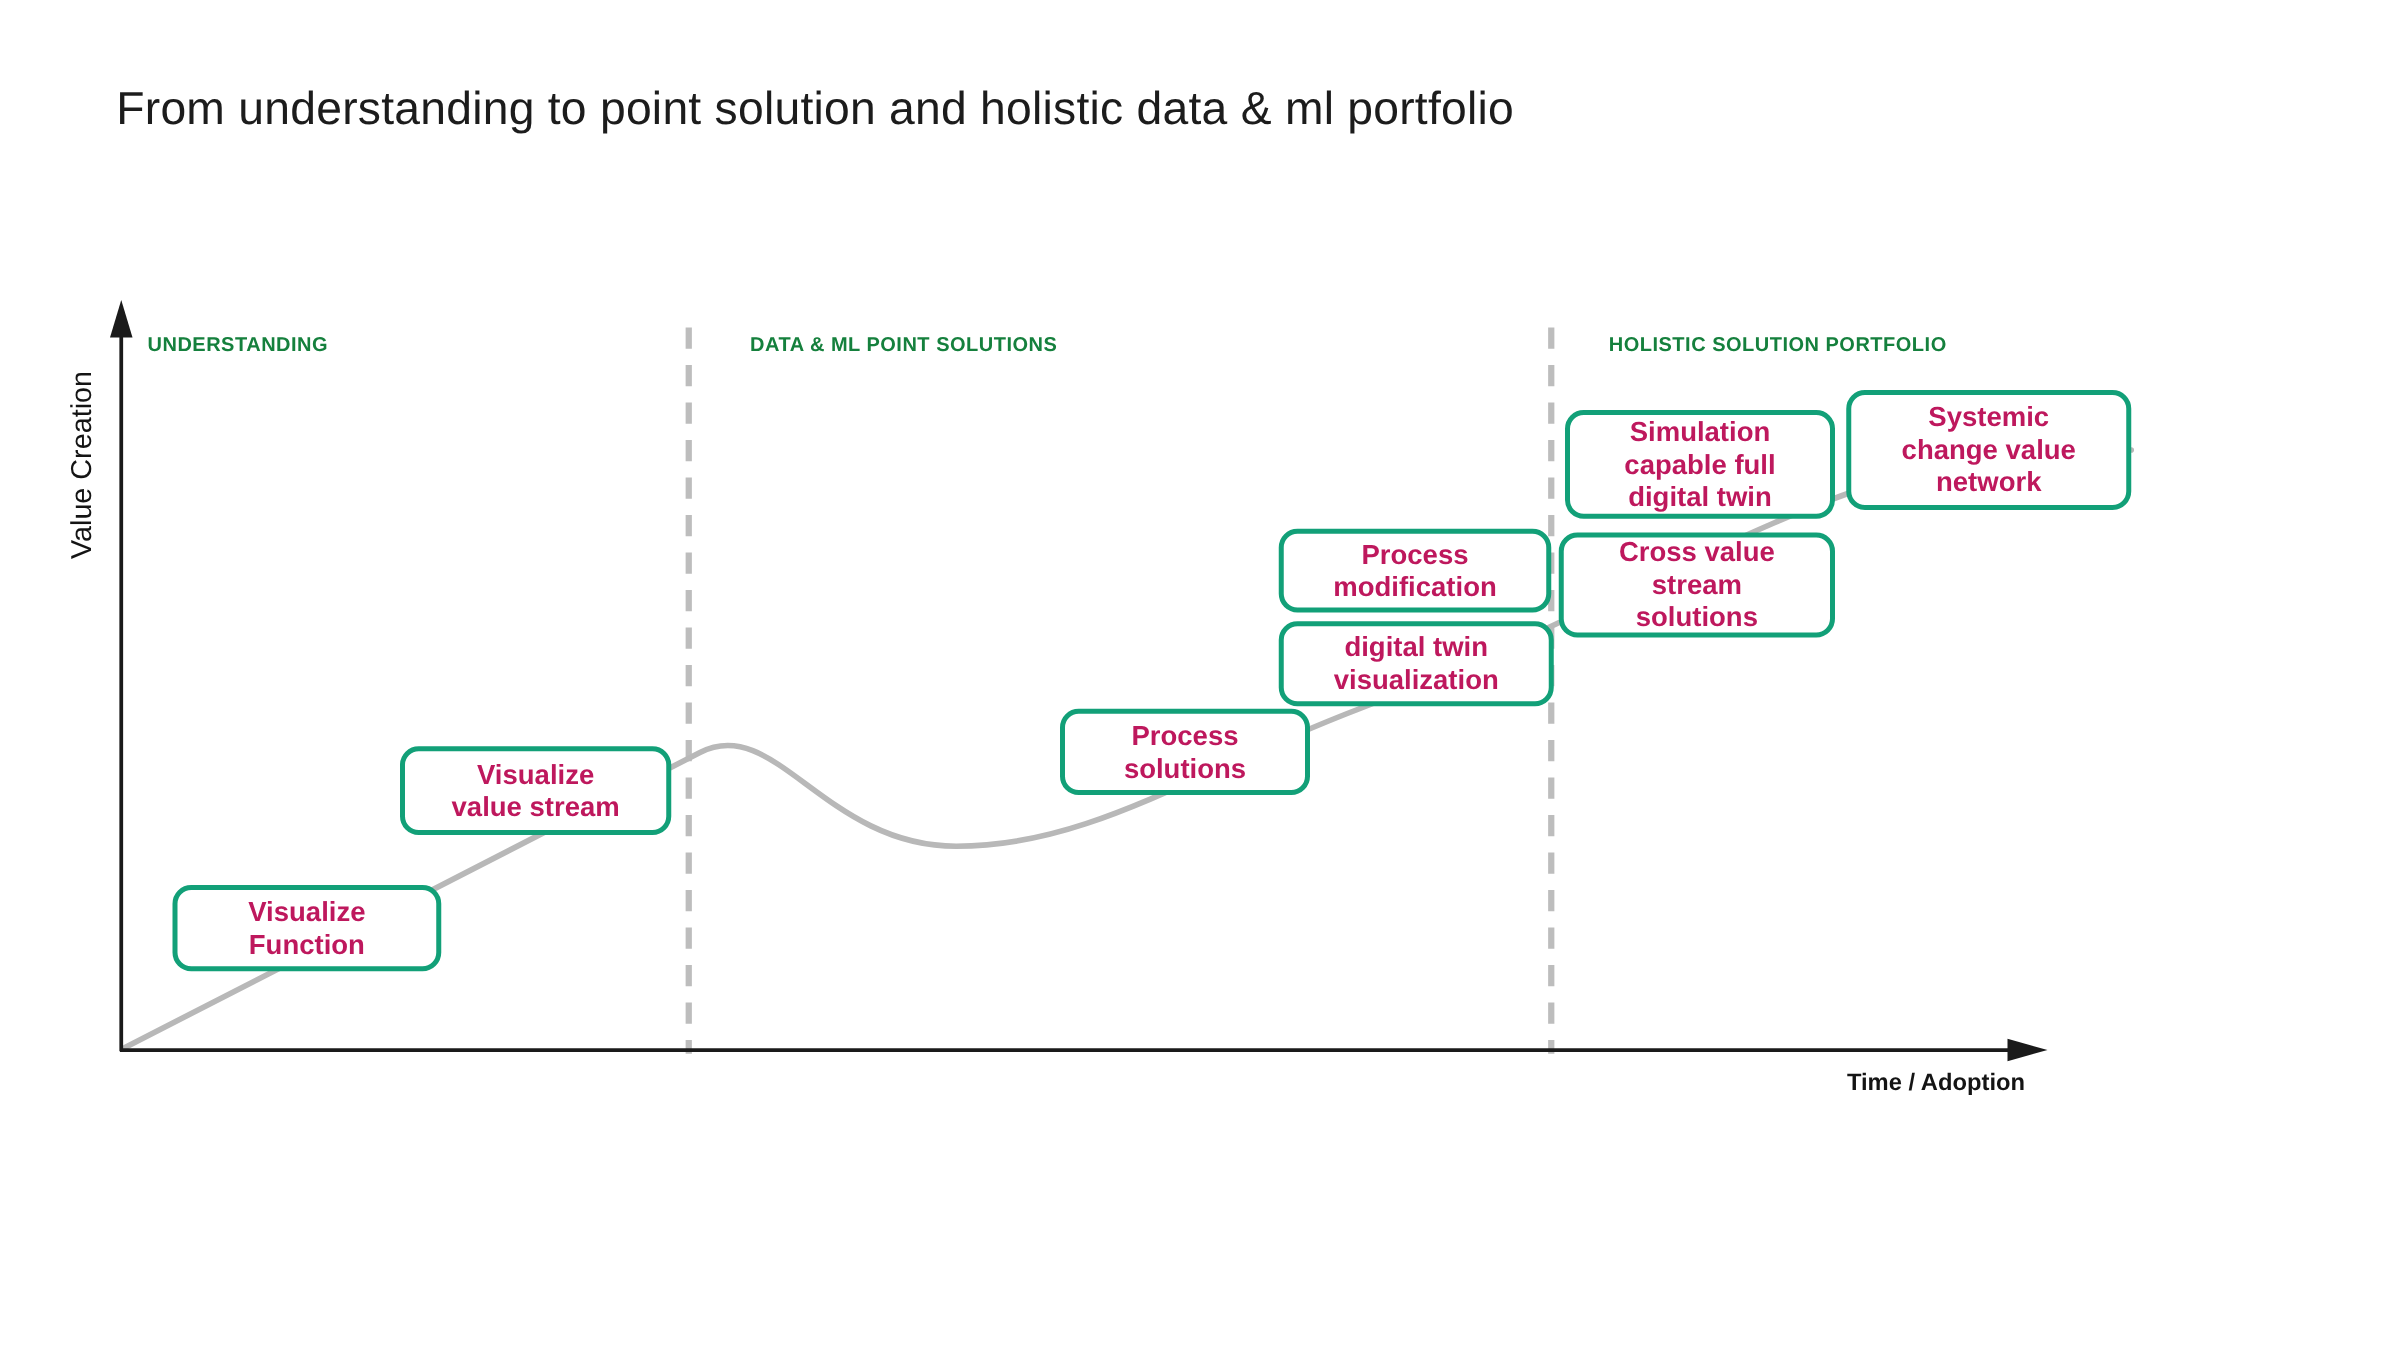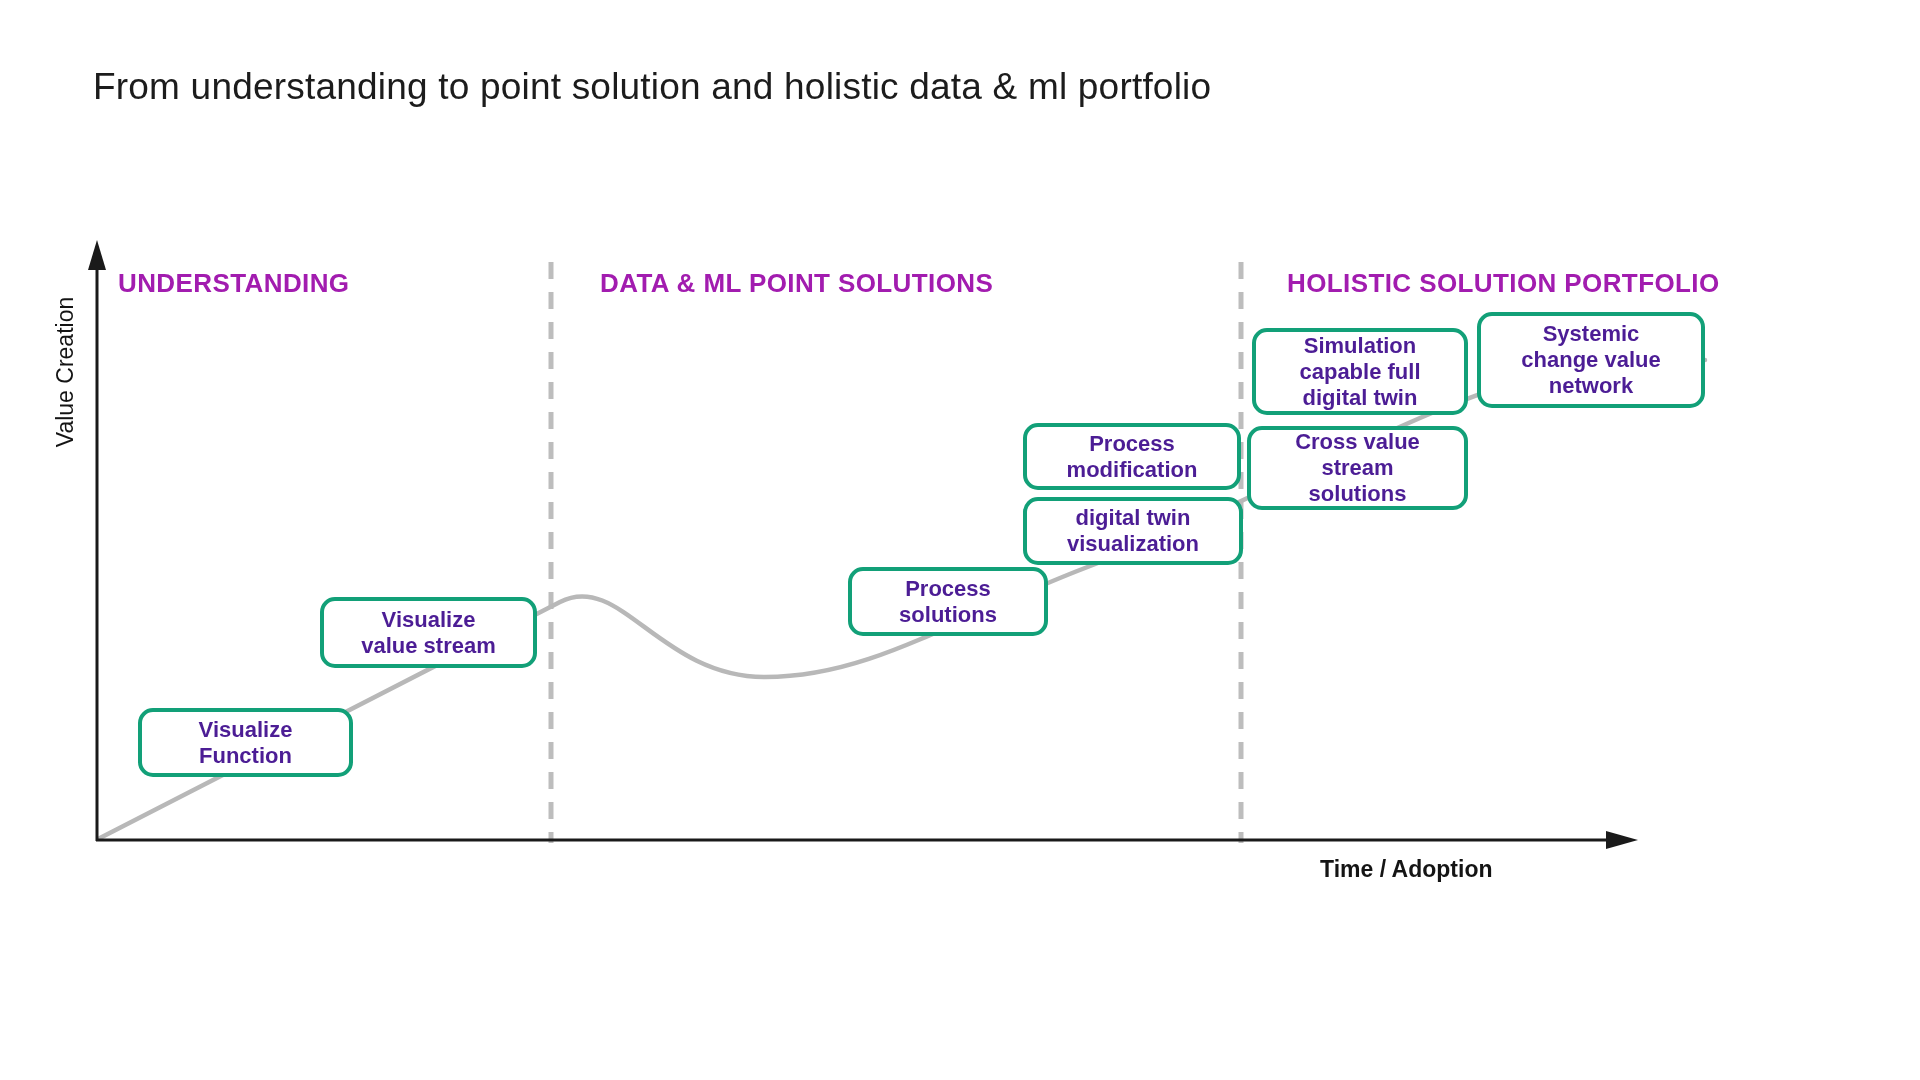--- a/index.html
+++ b/index.html
@@ -20,23 +20,23 @@
     left: 93px;
     top: 66px;
     font-size: 37px;
     font-weight: 500;
     color: #1c1c1c;
     letter-spacing: 0.2px;
   }
   .phase-header {
     position: absolute;
     top: 268px;
-    font-size: 26px;
+    font-size: 16px;
     font-weight: 700;
-    color: #a21caf;
+    color: #15803d;
     letter-spacing: 0.4px;
     white-space: nowrap;
   }
   #phase-1 { left: 118px; }
   #phase-2 { left: 576px; margin-left: 24px; }
   #phase-3 { left: 1255px; margin-left: 32px; }
   .y-axis-label {
     position: absolute;
     left: -85px;
     top: 357px;
@@ -47,22 +47,22 @@
     font-size: 23px;
     font-weight: 500;
     color: #141414;
     transform: rotate(-90deg);
   }
   .x-axis-label {
     position: absolute;
     left: 1320px;
     top: 856px;
     width: 300px;
-    text-align: left;
-    font-size: 23px;
+    text-align: right;
+    font-size: 19px;
     font-weight: 600;
     color: #141414;
   }
   #chart-svg {
     position: absolute;
     left: 0;
     top: 0;
     width: 1920px;
     height: 1080px;
   }
@@ -71,21 +71,21 @@
     background: #ffffff;
     border: 4px solid #12A078;
     border-radius: 15px;
     display: flex;
     align-items: center;
     justify-content: center;
     text-align: center;
     font-size: 22px;
     font-weight: 600;
     line-height: 26px;
-    color: #4c1d95;
+    color: #be185d;
     white-space: pre-line;
     box-sizing: border-box;
   }
   #node-0 { left: 138px;  top: 708px; width: 215px; height: 69px; }
   #node-1 { left: 320px;  top: 597px; width: 217px; height: 71px; }
   #node-2 { left: 563px;  top: 575px; width: 185px; height: 72px; }
   #node-3 { left: 848px;  top: 567px; width: 200px; height: 69px; }
   #node-4 { left: 1023px; top: 497px; width: 220px; height: 68px; }
   #node-5 { left: 1023px; top: 423px; width: 218px; height: 67px; }
   #node-6 { left: 1247px; top: 426px; width: 221px; height: 84px; }

